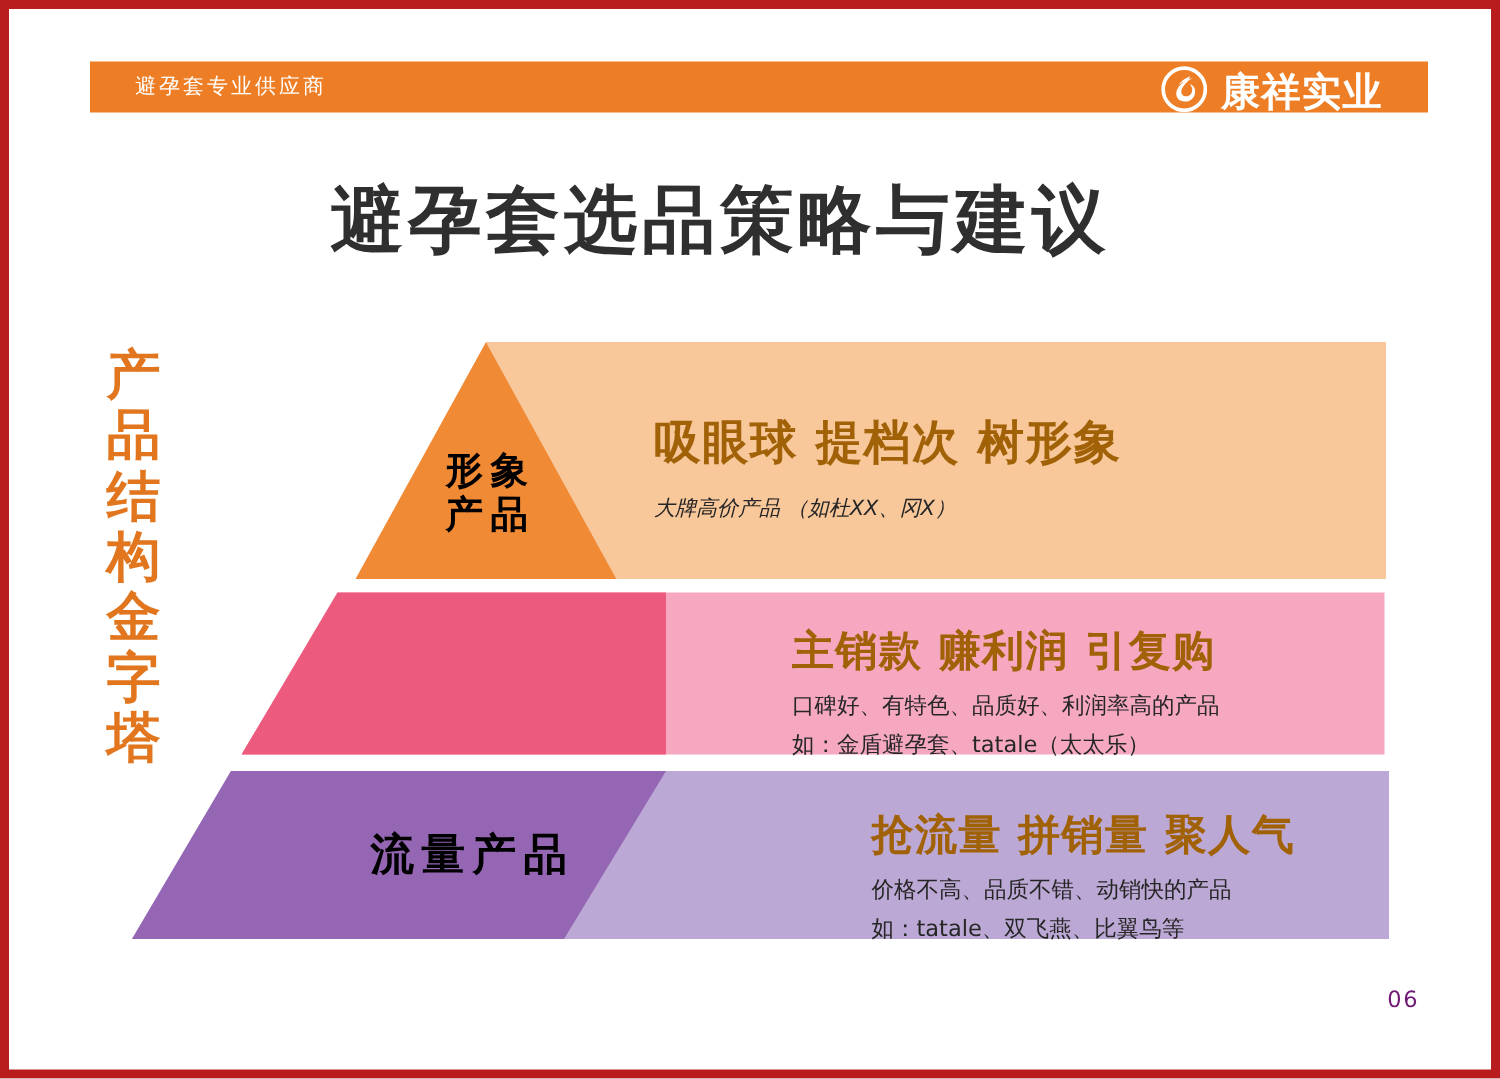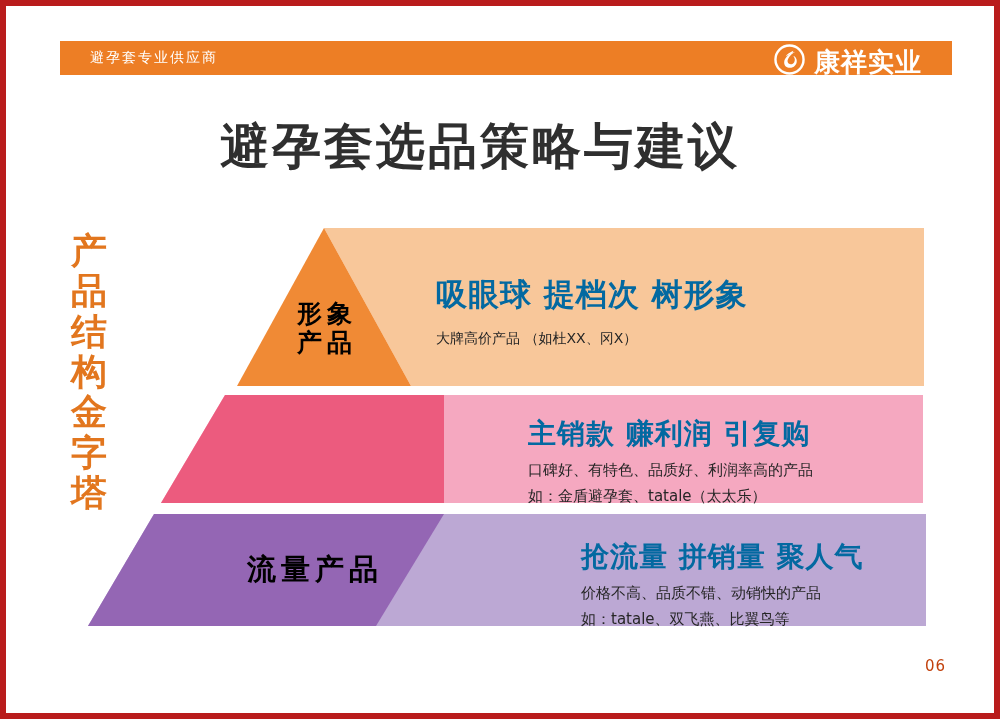--- a/index.html
+++ b/index.html
@@ -114,50 +114,50 @@
     font-size: 29px;
   }
   #tier3-label {
     left: 216px; top: 547px; width: 186px;
     font-size: 29px;
   }
 
   .tier-body { position: absolute; }
   .tier-head {
     font-weight: bold;
-    color: #0369a1;
+    color: #a16207;
     letter-spacing: 1px;
     white-space: nowrap;
   }
   .tier-sub {
     color: #262626;
     white-space: nowrap;
   }
 
   #tier1-body { left: 430px; top: 268px; }
   #tier1-body .tier-head { font-size: 31px; }
-  #tier1-body .tier-sub  { font-size: 14px; margin-top: 14px; }
+  #tier1-body .tier-sub  { font-size: 14px; margin-top: 14px; font-style: italic; }
 
   #tier2-body { left: 522px; top: 409px; }
   #tier2-body .tier-head { font-size: 28px; }
   #tier2-body .tier-sub  { font-size: 15px; margin-top: 8px; }
   #tier2-body .tier-sub.second { margin-top: 7px; }
 
   #tier3-body { left: 575px; top: 532px; }
   #tier3-body .tier-head { font-size: 28px; }
   #tier3-body .tier-sub  { font-size: 15px; margin-top: 8px; }
   #tier3-body .tier-sub.second { margin-top: 7px; }
 
   
   #page-number {
     position: absolute;
     right: 48px;
     bottom: 38px;
     font-size: 15px;
-    color: #c2410c;
+    color: #701a75;
     letter-spacing: 1px;
   }
 </style>
 </head>
 <body>
 
 <div id="slide">
 
   <div id="header-band"></div>
 

